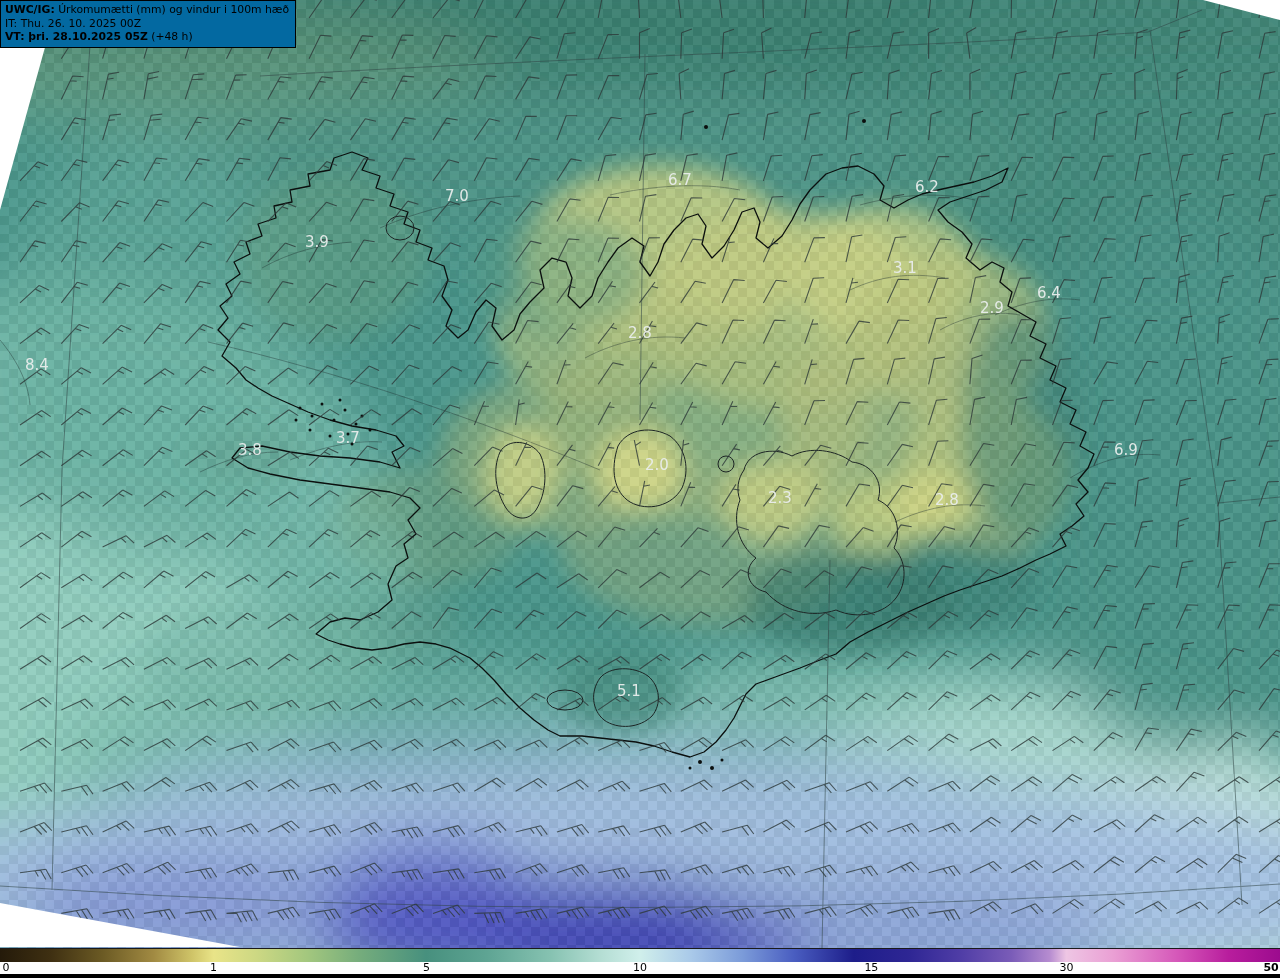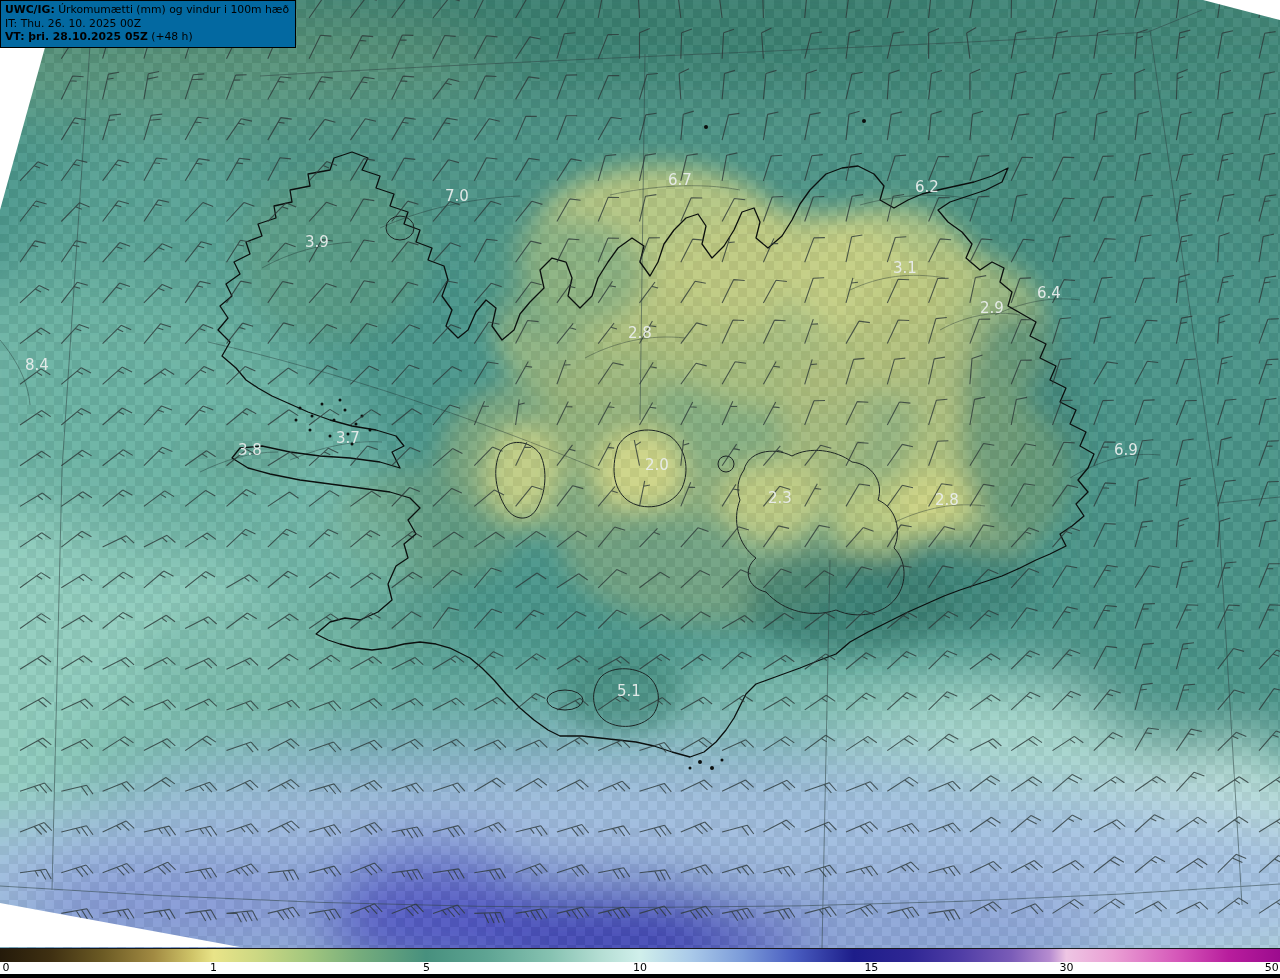--- a/index.html
+++ b/index.html
@@ -227,18 +227,18 @@
 
   <div id="colorbar">
     <div id="cbar-grad" style="background: linear-gradient(to right, rgb(36, 26, 10) 0%, rgb(63, 48, 18) 4%, rgb(107, 90, 36) 8%, rgb(161, 138, 66) 12%, rgb(207, 196, 104) 15%, rgb(233, 228, 136) 16.7%, rgb(205, 216, 131) 20%, rgb(163, 199, 126) 24%, rgb(118, 173, 124) 28%, rgb(71, 144, 126) 33.3%, rgb(94, 164, 147) 38%, rgb(134, 194, 177) 43%, rgb(181, 222, 212) 47%, rgb(208, 239, 235) 50%, rgb(169, 201, 233) 54%, rgb(123, 155, 217) 58%, rgb(74, 94, 193) 62%, rgb(29, 29, 138) 66.7%, rgb(46, 38, 148) 71%, rgb(79, 61, 166) 75%, rgb(122, 92, 184) 79%, rgb(182, 140, 208) 82%, rgb(238, 198, 228) 83.3%, rgb(234, 159, 212) 87%, rgb(213, 87, 185) 92%, rgb(184, 29, 157) 96%, rgb(156, 11, 142) 100%);"></div>
     <div id="cbar-ticks">
         <span class="cbtick first" style="left: 0.2%;">0</span>
         <span class="cbtick" style="left: 16.67%;">1</span>
         <span class="cbtick" style="left: 33.33%;">5</span>
         <span class="cbtick" style="left: 50%;">10</span>
         <span class="cbtick" style="left: 66.67%; margin-left: 18px;">15</span>
         <span class="cbtick" style="left: 83.33%;">30</span>
-        <span class="cbtick last" style="left: 99.9%;">50</span>
+        <span class="cbtick last" style="left: 99.9%; font-weight: bold;">50</span>
       </div>
     <div id="cbar-strip"></div>
   </div>
 
 </div>
 
 </body></html>

